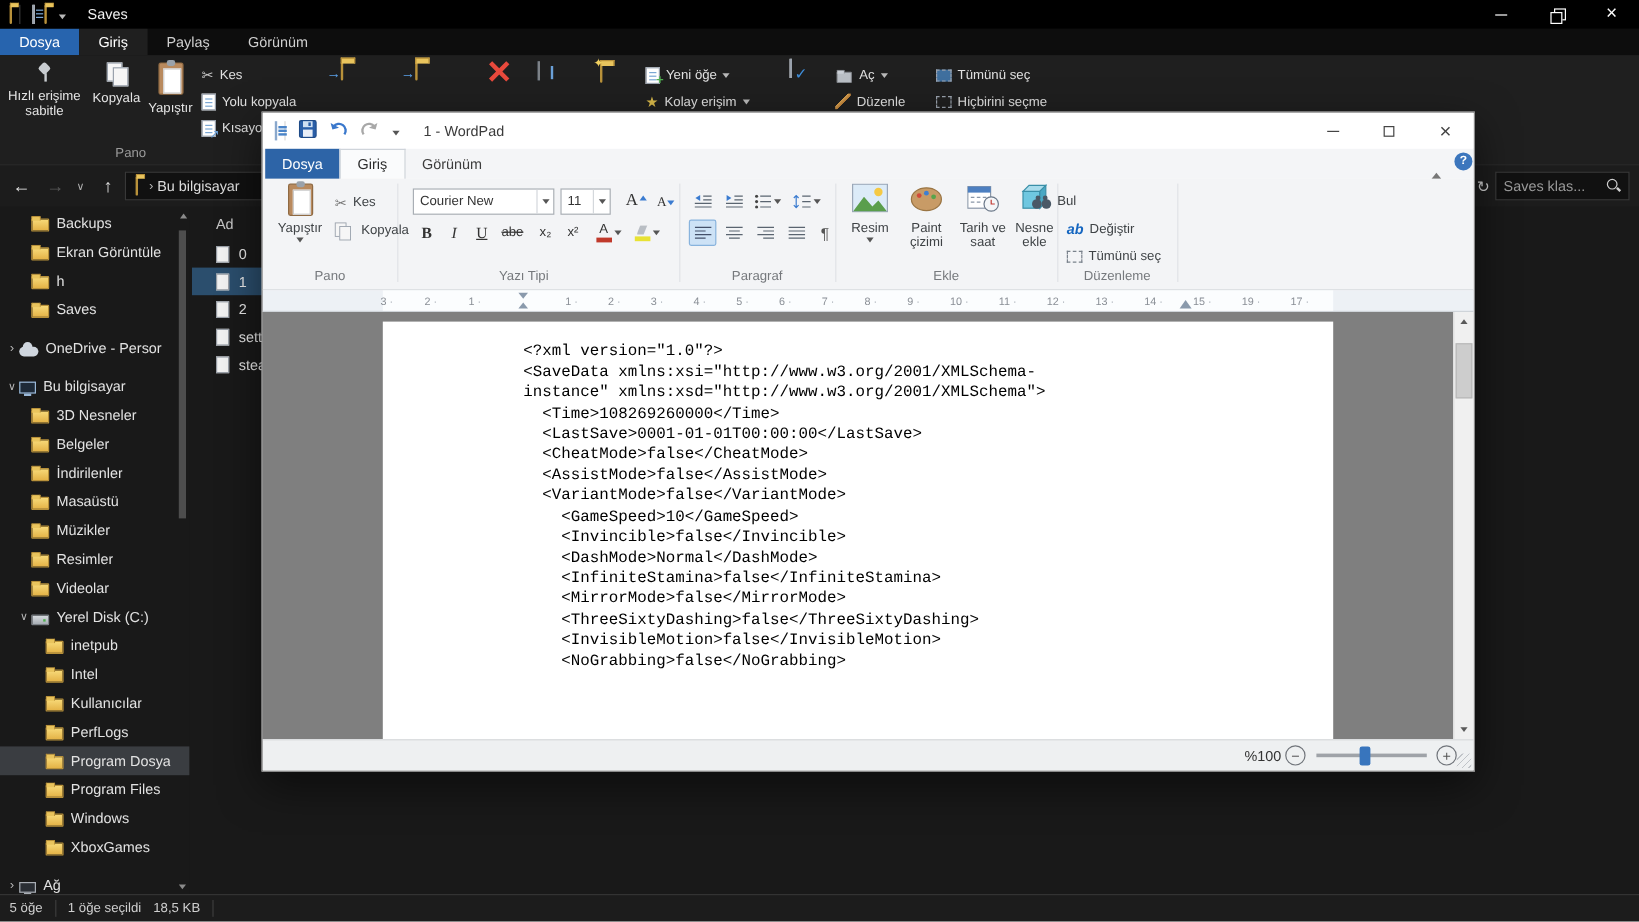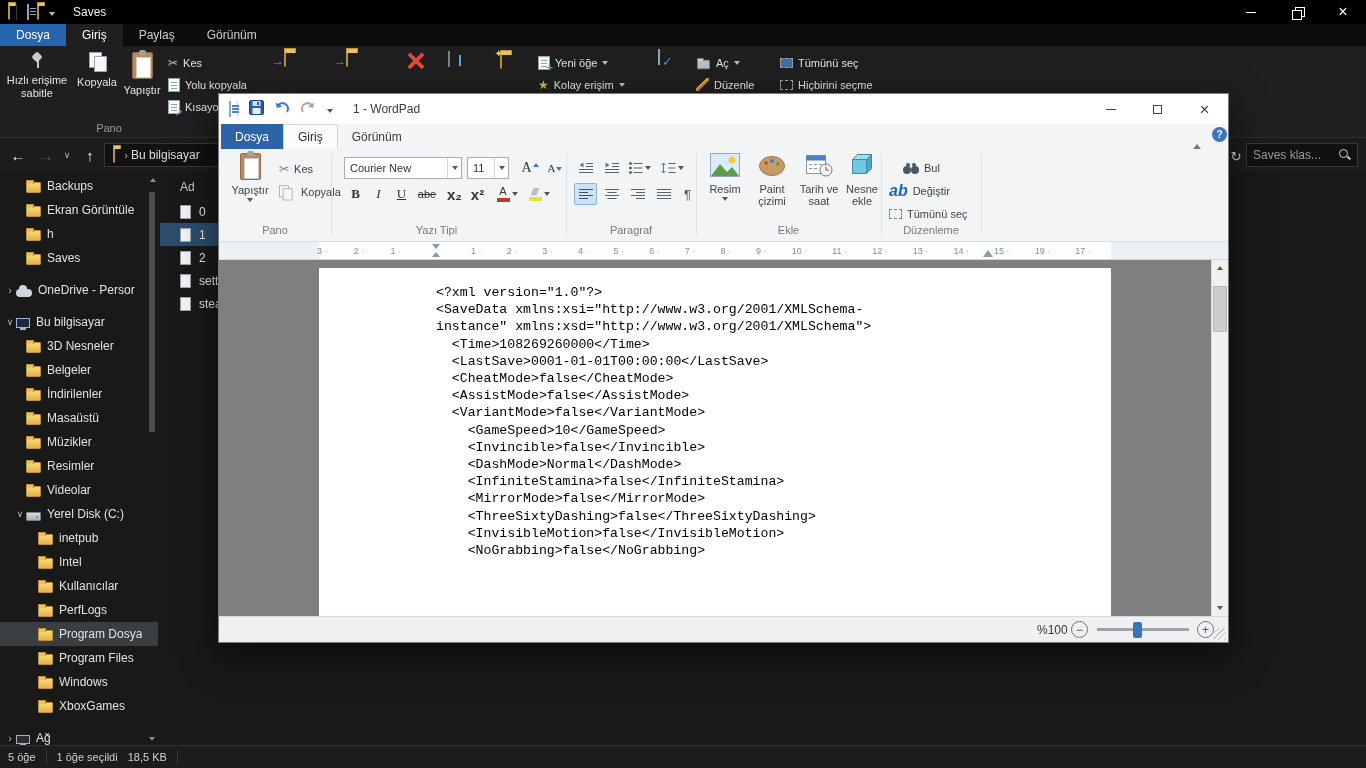--- a/index.html
+++ b/index.html
@@ -143,34 +143,34 @@
   .combo { position:absolute; display:flex; align-items:center; height:22px; background:#fff; border:1px solid #a9aeb5; font-size:11px; color:#333; padding-left:5px; }
   .combo-txt { flex:1; overflow:hidden; white-space:nowrap; }
   .combo-car { width:14px; height:100%; display:flex; align-items:center; justify-content:center; border-left:1px solid #d4d8dc; }
   .wp-tool { position:absolute; width:23px; height:22px; display:flex; align-items:center; justify-content:center; border-radius:2px; color:#333; }
   .wp-tool.wide { width:28px;text-align:center; }
   .wp-tool.active { background:#cde2f6; border:1px solid #88b3dd; }
   .t-b { font-weight:bold; font-size:13px; font-family:"Liberation Serif","DejaVu Serif",serif; }
   .t-i { font-style:italic; font-size:13px; font-family:"Liberation Serif","DejaVu Serif",serif; }
   .t-u { text-decoration:underline; font-size:13px; font-family:"Liberation Serif","DejaVu Serif",serif; }
   .t-s { text-decoration:line-through; font-size:11px; }
-  .t-x { font-size:15px;font-weight:bold; }
+  .t-x { font-size:11px; }
   .i-growA, .i-shrinkA { position:relative; font-family:"Liberation Serif","DejaVu Serif",serif; color:#333; }
   .i-growA::before { content:"A"; font-size:14px; }
   .i-shrinkA::before { content:"A"; font-size:11px; }
   .i-growA::after { content:""; position:absolute; right:-7px; top:3px; border-left:3px solid transparent; border-right:3px solid transparent; border-bottom:4px solid #3a7bd0; }
   .i-shrinkA::after { content:""; position:absolute; right:-7px; top:6px; border-left:3px solid transparent; border-right:3px solid transparent; border-top:4px solid #3a7bd0; }
   .i-fontcolor { display:flex; flex-direction:column; align-items:center; }
   .i-fontcolor::before { content:"A"; font-size:11px; line-height:11px; color:#333; }
   .i-fontcolor::after { content:""; width:13px; height:4px; background:#c0392b; margin-top:1px; }
   .i-hl { display:flex; flex-direction:column; align-items:center; }
   .i-hl::before { content:""; width:9px; height:8px; background:#b9bec4; clip-path:polygon(0 100%, 35% 0, 100% 0, 65% 100%); }
   .i-hl::after { content:""; width:13px; height:4px; background:#e8e234; margin-top:1px; }
   .i-para::before { content:"¶"; color:#555; font-size:13px; }
-  .i-replace { font-size:16px; font-style:italic; color:#1566c0; font-weight:bold; }
+  .i-replace { font-size:12px; font-style:italic; color:#1566c0; font-weight:bold; }
   .i-binoc { position:relative; width:16px; height:12px; }
   .i-binoc::before, .i-binoc::after { content:""; position:absolute; bottom:0; width:8px; height:8px; background:#4a5866; border-radius:50%; }
   .i-binoc::before { left:0; box-shadow:1px -5px 0 -2px #4a5866; }
   .i-binoc::after { right:0; box-shadow:-1px -5px 0 -2px #4a5866; }
 
   .wp-ruler { left:0; top:148px; width:1009px; height:18px; background:#edf1f5; border-bottom:1px solid #cfd4d9; }
   .ruler-page { position:absolute; left:100px; top:0; width:792px; height:17px; background:#fbfdfe; }
   .ruler-zone { position:absolute; top:0; height:17px; display:flex; justify-content:space-between; align-items:center; font-size:9px; color:#8a8f96; }
   .ruler-num::after { content:" ·"; color:#aab0b8; }
   .ruler-ind { position:absolute; width:9px; height:13px; }
@@ -713,21 +713,21 @@
         <span class="ic">
           <svg width="23" height="24">
               <rect x="1.5" y="6.5" width="14" height="14" fill="#6fc7e0" stroke="#3a8fa8"></rect>
               <path d="M1.5 6.5 L6.5 1.5 L20.5 1.5 L15.5 6.5 Z" fill="#a8dcec" stroke="#3a8fa8"></path>
               <path d="M15.5 6.5 L20.5 1.5 L20.5 15.5 L15.5 20.5 Z" fill="#4aa8c4" stroke="#3a8fa8"></path>
             </svg>
         </span>
         <span>Nesne ekle</span>
       </div>
 
-      <div class="wp-sm" style="left:684px;top:9px;">
+      <div class="wp-sm" style="left:641px;top:9px;">
         <span class="i-binoc"></span>
         <span>Bul</span>
       </div>
       <div class="wp-sm" style="left:670px;top:32px;">
         <span class="i-replace">ab</span>
         <span>Değiştir</span>
       </div>
       <div class="wp-sm" style="left:670px;top:55px;">
         <span class="i-selbox" style="border-color:#7a828c;"></span>
         <span>Tümünü seç</span>

